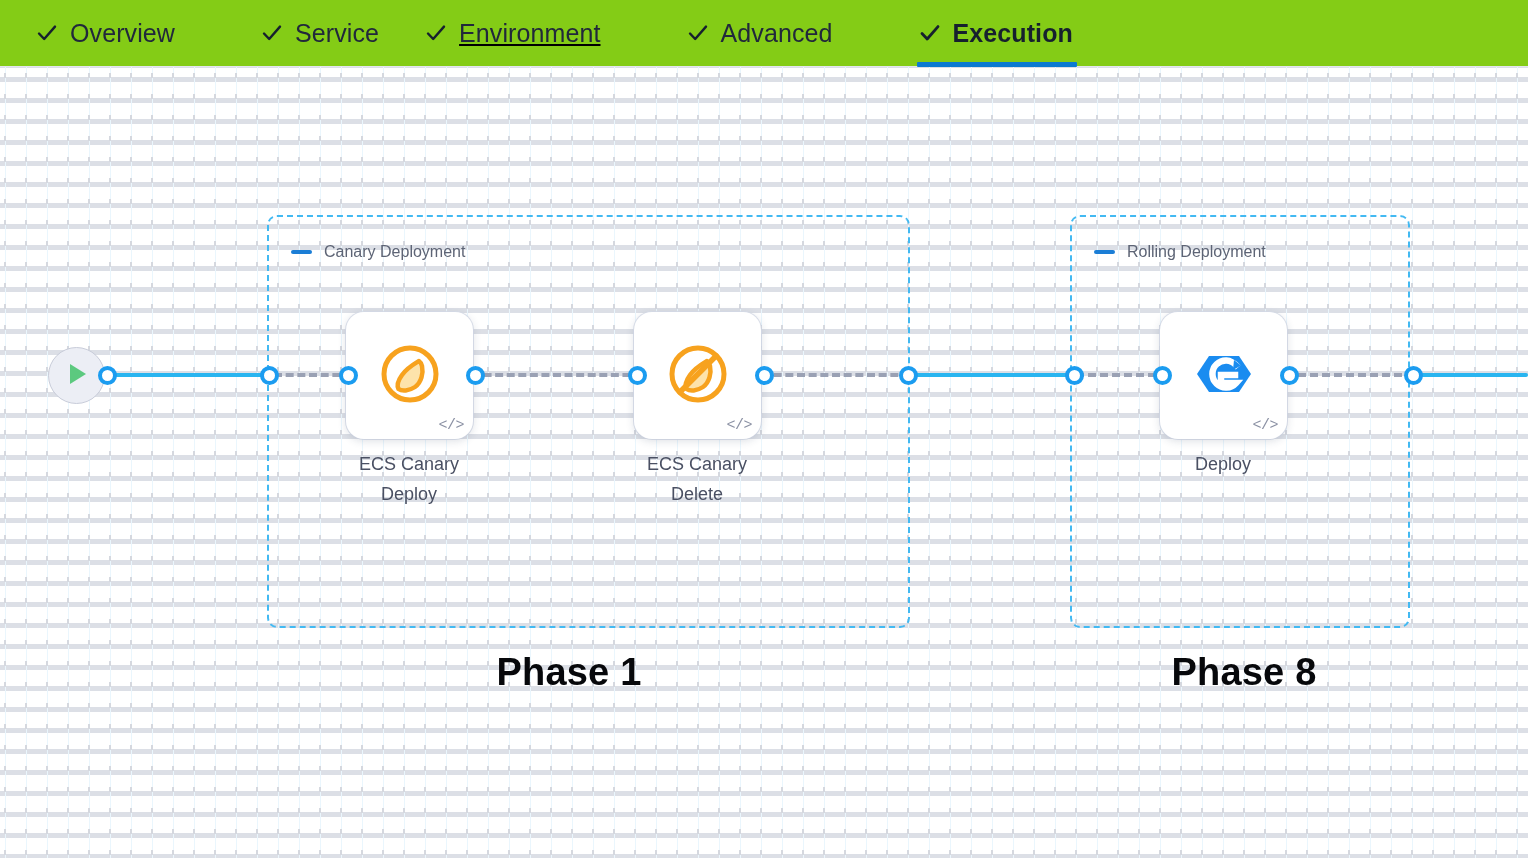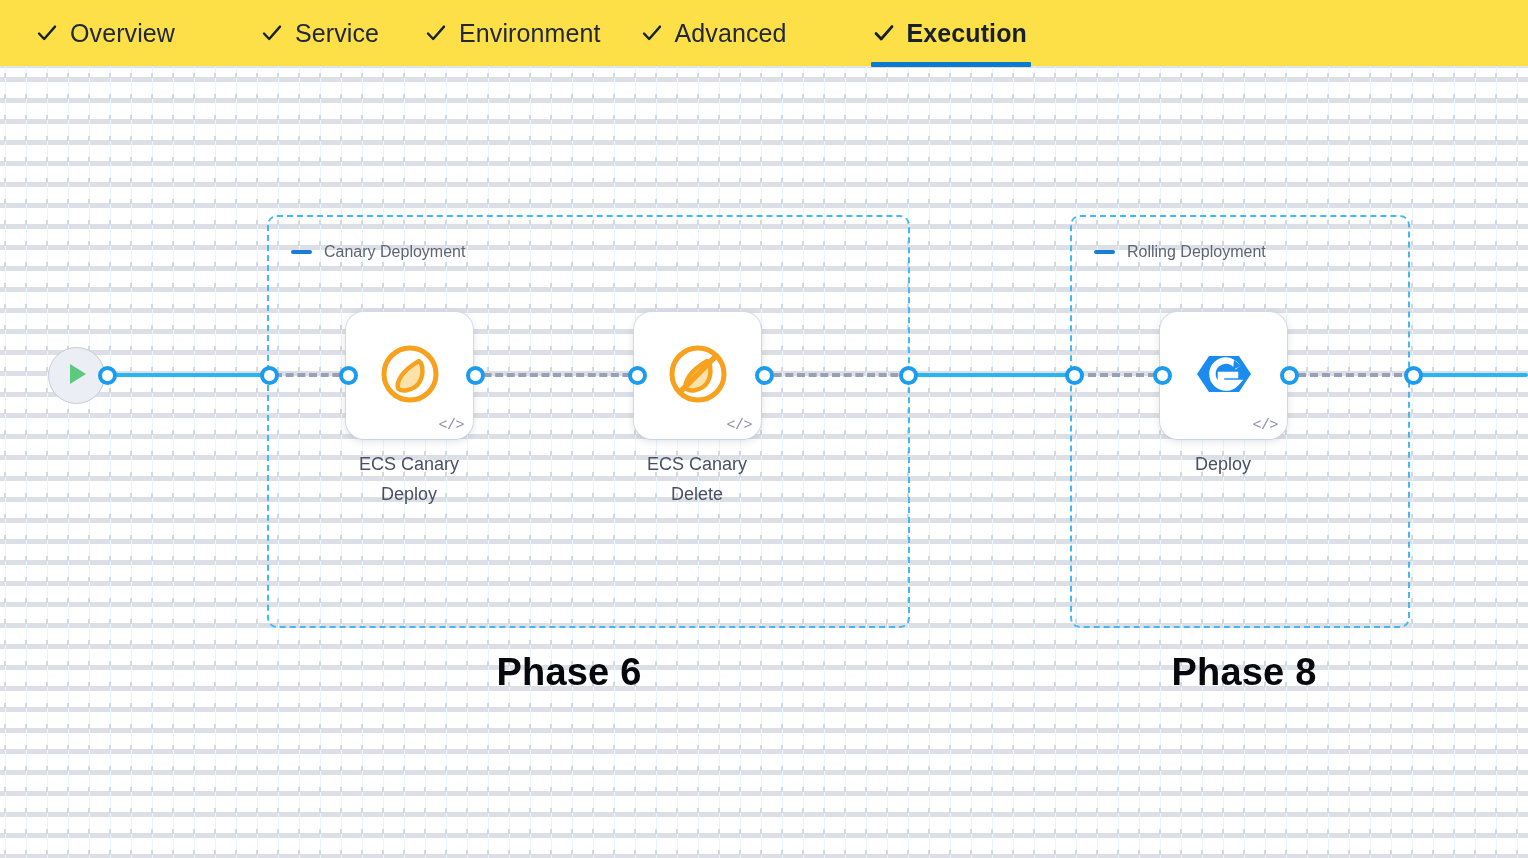--- a/index.html
+++ b/index.html
@@ -18,21 +18,21 @@
     height: 858px;
     background: #ffffff;
   }
 
   
   .tabbar {
     position: absolute;
     top: 0; left: 0;
     width: 1528px;
     height: 67px;
-    background: #fde047;
+    background: #84cc16;
     border-bottom: 1px solid #e4e6ef;
     display: flex;
     align-items: center;
     padding-left: 36px;
     z-index: 30;
   }
 
   .tab {
     position: relative;
     display: flex;
@@ -240,21 +240,21 @@
 
     <div class="tab" style="margin-right:46px;">
       <span class="tick">
         <svg width="22" height="22" viewBox="0 0 22 22">
             <path d="M3 11.5 L8.2 17 L19 4.6" fill="none" stroke="#16202e" stroke-width="2.4" stroke-linecap="round" stroke-linejoin="round"></path>
           </svg>
       </span>
       <span class="tlabel">Service</span>
     </div>
 
-    <div class="tab" style="margin-right:40px;">
+    <div class="tab" style="margin-right:86px;text-decoration:underline;">
       <span class="tick">
         <svg width="22" height="22" viewBox="0 0 22 22">
             <path d="M3 11.5 L8.2 17 L19 4.6" fill="none" stroke="#16202e" stroke-width="2.4" stroke-linecap="round" stroke-linejoin="round"></path>
           </svg>
       </span>
       <span class="tlabel">Environment</span>
     </div>
 
     <div class="tab">
       <span class="tick">
@@ -357,19 +357,19 @@
       <div class="port" style="left:339px;  top:299px;"></div>
       <div class="port" style="left:466px;  top:299px;"></div>
       <div class="port" style="left:628px;  top:299px;"></div>
       <div class="port" style="left:755px;  top:299px;"></div>
       <div class="port" style="left:899px;  top:299px;"></div>
       <div class="port" style="left:1065px; top:299px;"></div>
       <div class="port" style="left:1153px; top:299px;"></div>
       <div class="port" style="left:1280px; top:299px;"></div>
       <div class="port" style="left:1404px; top:299px;"></div>
 
-      <div class="phase" style="left:419px;  top:584px;">Phase 6</div>
+      <div class="phase" style="left:419px;  top:584px;">Phase 1</div>
       <div class="phase" style="left:1094px; top:584px;">Phase 8</div>
 
     </div>
   </div>
 
 </div>
 
 </body></html>

